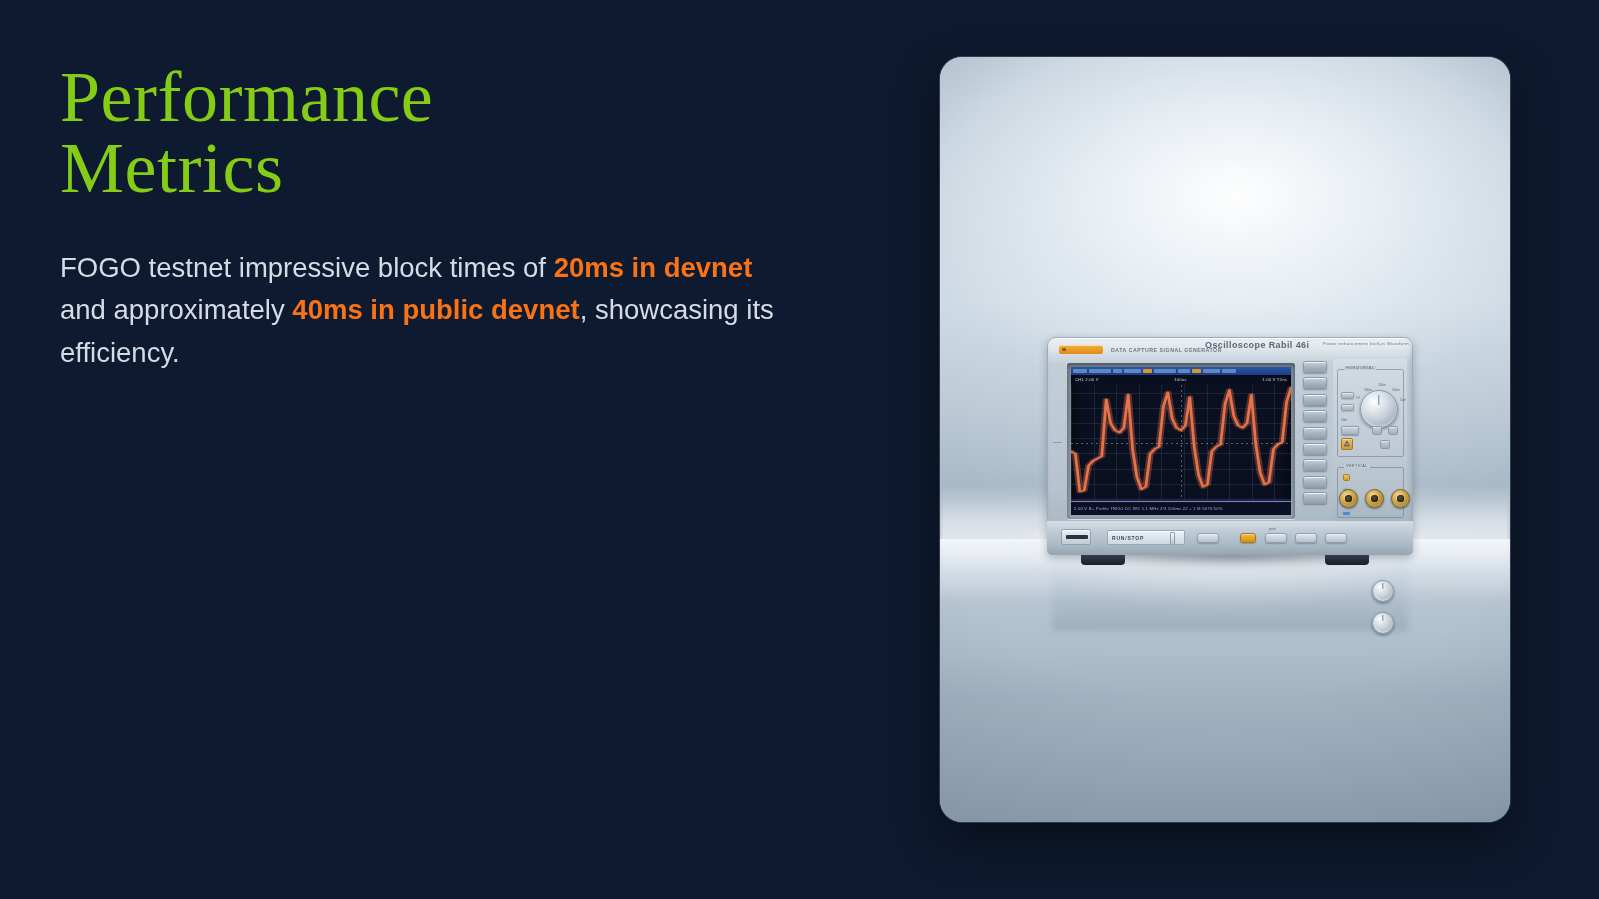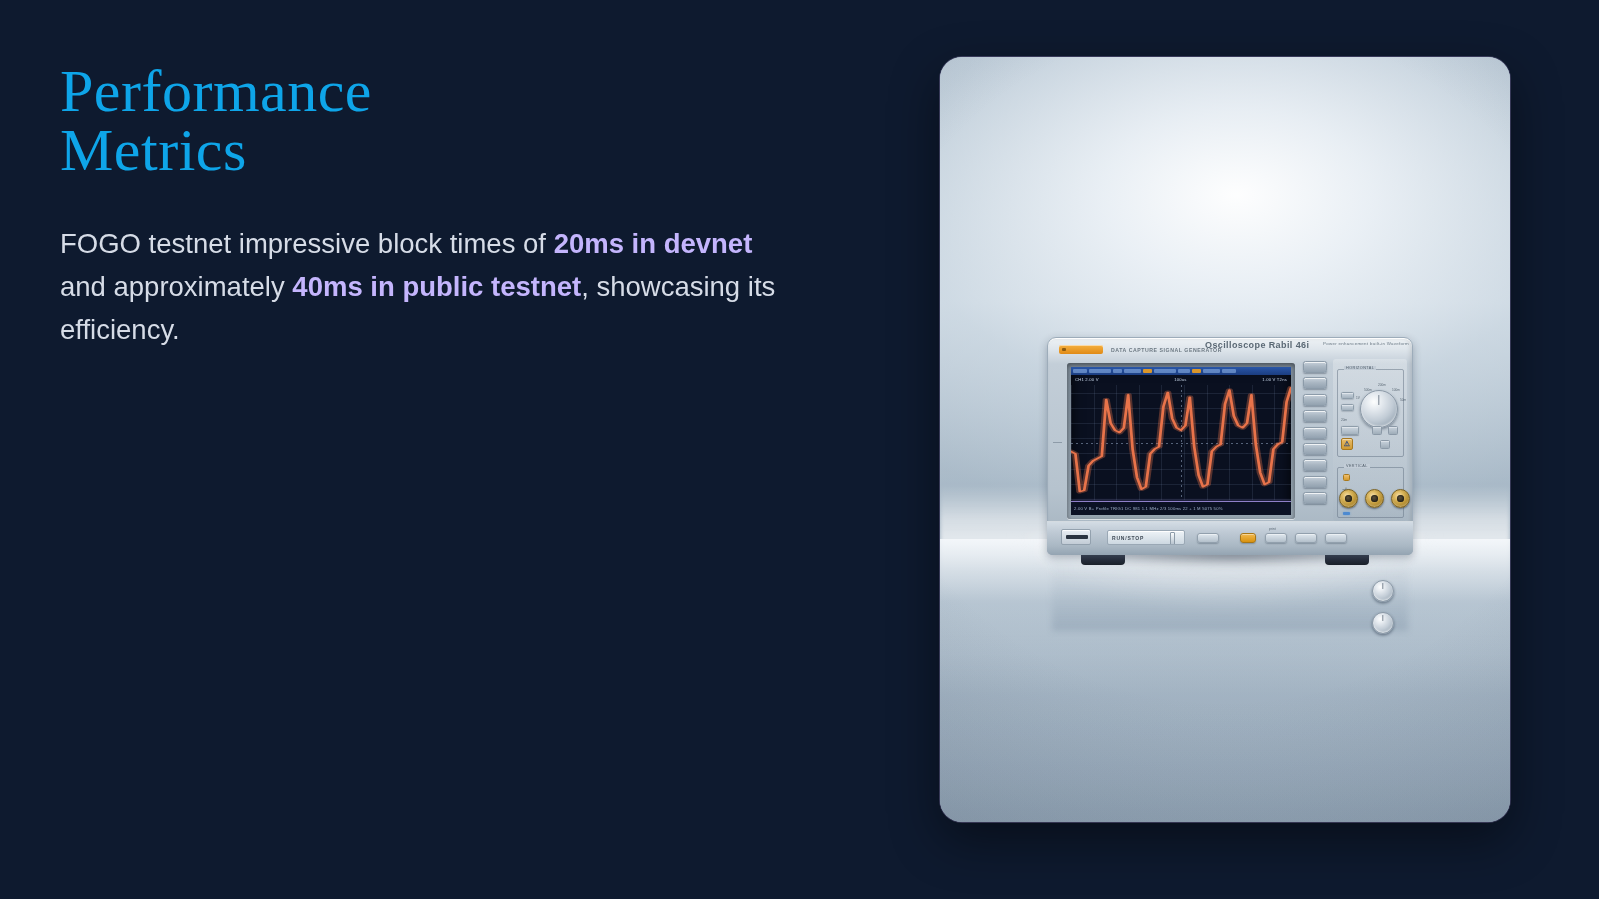--- a/index.html
+++ b/index.html
@@ -26,41 +26,41 @@
   
   .text-col {
     position: absolute;
     left: 60px;
     top: 62px;
     width: 760px;
   }
 
   .page-title {
     font-family: "Liberation Serif", "DejaVu Serif", serif;
-    font-size: 60px;
+    font-size: 72px;
     line-height: 0.99;
     font-weight: 400;
-    color: #0ea5e9;
+    color: #84cc16;
     letter-spacing: 0.5px;
     white-space: pre-line;
   }
 
   .subtitle {
     margin-top: 42px;
     font-family: "Liberation Sans", sans-serif;
     font-size: 27.5px;
     line-height: 1.56;
     color: #d6dce7;
     font-weight: 400;
     max-width: 740px;
   }
 
   .subtitle b {
     font-weight: 700;
-    color: #c4b5fd;
+    color: #f97316;
   }
 
   
   .image-card {
     position: absolute;
     left: 940px;
     top: 57px;
     width: 570px;
     height: 765px;
     border-radius: 22px;
@@ -636,21 +636,21 @@
 </style>
 </head>
 <body>
 
 <div class="slide">
 
   <div class="text-col">
     <h1 class="page-title">Performance
 Metrics</h1>
 
-    <p class="subtitle"><span>FOGO testnet impressive block times of </span><b>20ms in devnet</b><span> and approximately </span><b>40ms in public testnet</b><span>, showcasing its efficiency.</span></p>
+    <p class="subtitle"><span>FOGO testnet impressive block times of </span><b>20ms in devnet</b><span> and approximately </span><b>40ms in public devnet</b><span>, showcasing its efficiency.</span></p>
   </div>
 
   <div class="image-card">
 
     <div class="backdrop"></div>
     <div class="horizon"></div>
     <div class="floor"></div>
     <div class="floor-glow"></div>
 
     <div class="scope-shadow"></div>

